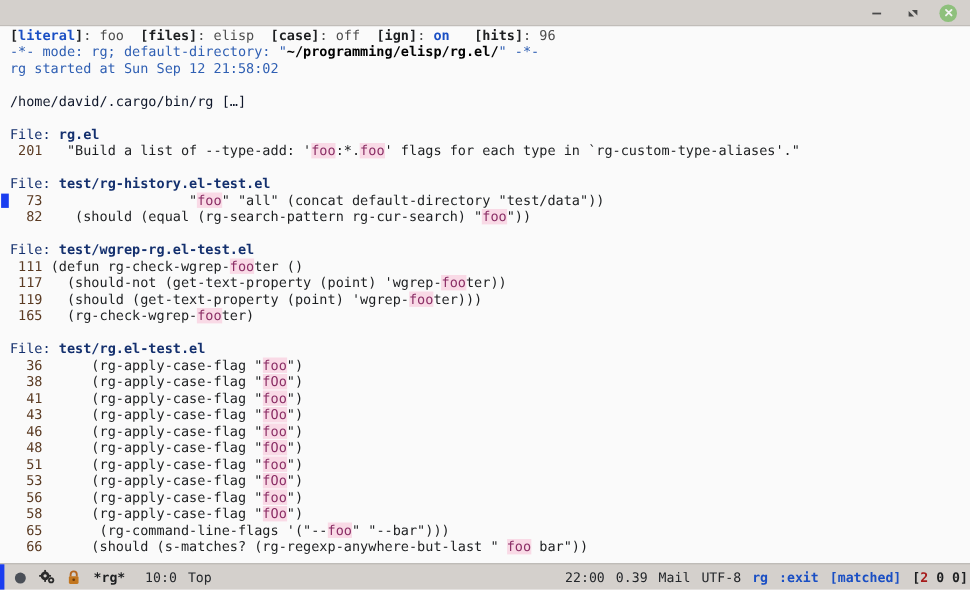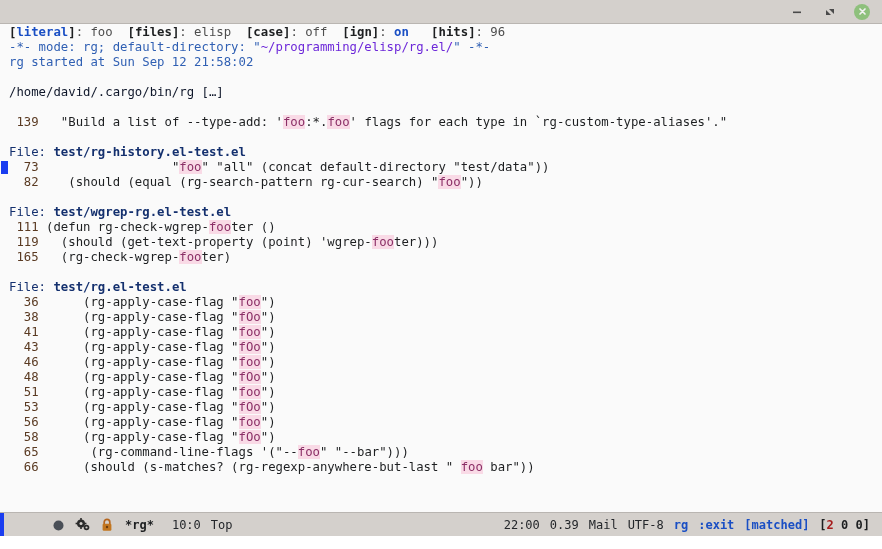--- a/index.html
+++ b/index.html
@@ -95,21 +95,21 @@
   }
   .line .txt { display: inline; }
 
   
   .hdr-key { color: #1a4fc4; font-weight: bold; }
   .hdr-val { color: #4d4d4d; }
   .hdr-val-on { color: #1a4fc4; font-weight: bold; }
   .hdr-brk { color: #1d1f21; font-weight: bold; }
 
   .meta { color: #2f5fb3; }
-  .meta-b { color: #6d28d9; font-weight: normal; margin-top: 12px; }
+  .meta-b { color: #000000; font-weight: bold; margin-top: 12px; }
   .cmd { color: #0f172a; }
 
   .file-label { color: #14306e; }
   .file-name { color: #14306e; font-weight: bold; }
 
   .lnum { color: #5a3a22; }
   .match {
     background: #f9dae6;
     color: #8b2f66;
   }
@@ -141,28 +141,27 @@
     width: 4px;
     height: 23px;
     background: #1a3df0;
     flex: 0 0 auto;
   }
   .ml-left {
     display: flex;
     align-items: flex-end;
     gap: 10px;
     padding-left: 8px;
-    margin-left: 40px;
   }
   .ml-right {
     margin-left: auto;
     display: flex;
     align-items: flex-end;
     gap: 10px;
-    padding-right: 12px;
+    padding-right: 2px;
     white-space: pre;
   }
   .ml-icon { display: flex; align-items: center; }
   .ml-buf { font-weight: bold; color: #1d1f21; margin-left: 2px; }
   .ml-pos { color: #23262a; margin-left: 8px; }
   .ml-blue { color: #1a4fc4; font-weight: bold; }
   .ml-red { color: #a61b1b; font-weight: bold; }
   .ml-plain { color: #23262a; }
   .ml-dark { color: #1d1f21; font-weight: bold; }
 
@@ -202,28 +201,30 @@
 
   <div class="buffer">
     <div class="fringe"></div>
     <div class="lines" id="lines">
         <div class="line"><span class="hdr-brk">[</span><span class="hdr-key">literal</span><span class="hdr-brk">]</span><span class="hdr-val">: foo  </span><span class="hdr-brk">[</span><span class="hdr-brk">files</span><span class="hdr-brk">]</span><span class="hdr-val">: elisp  </span><span class="hdr-brk">[</span><span class="hdr-brk">case</span><span class="hdr-brk">]</span><span class="hdr-val">: off  </span><span class="hdr-brk">[</span><span class="hdr-brk">ign</span><span class="hdr-brk">]</span><span class="hdr-val">: </span><span class="hdr-val-on">on</span><span class="hdr-val">   </span><span class="hdr-brk">[</span><span class="hdr-brk">hits</span><span class="hdr-brk">]</span><span class="hdr-val">: 96</span></div>
         <div class="line"><span class="meta">-*- mode: rg; default-directory: "</span><span class="meta-b">~/programming/elisp/rg.el/</span><span class="meta">" -*-</span></div>
         <div class="line"><span class="meta">rg started at Sun Sep 12 21:58:02</span></div>
         <div class="line"></div>
         <div class="line"><span class="cmd">/home/david/.cargo/bin/rg […]</span></div>
         <div class="line"></div>
-        <div class="line"><span class="lnum"> 139</span><span class="txt">   "Build a list of --type-add: '</span><span class="match">foo</span><span class="txt">:*.</span><span class="match">foo</span><span class="txt">' flags for each type in `rg-custom-type-aliases'."</span></div>
+        <div class="line"><span class="file-label">File: </span><span class="file-name">rg.el</span></div>
+        <div class="line"><span class="lnum"> 201</span><span class="txt">   "Build a list of --type-add: '</span><span class="match">foo</span><span class="txt">:*.</span><span class="match">foo</span><span class="txt">' flags for each type in `rg-custom-type-aliases'."</span></div>
         <div class="line"></div>
         <div class="line"><span class="file-label">File: </span><span class="file-name">test/rg-history.el-test.el</span></div>
         <div class="line"><div class="cursor-block"></div><span class="lnum">  73</span><span class="txt">                  "</span><span class="match">foo</span><span class="txt">" "all" (concat default-directory "test/data"))</span></div>
         <div class="line"><span class="lnum">  82</span><span class="txt">    (should (equal (rg-search-pattern rg-cur-search) "</span><span class="match">foo</span><span class="txt">"))</span></div>
         <div class="line"></div>
         <div class="line"><span class="file-label">File: </span><span class="file-name">test/wgrep-rg.el-test.el</span></div>
         <div class="line"><span class="lnum"> 111</span><span class="txt"> (defun rg-check-wgrep-</span><span class="match">foo</span><span class="txt">ter ()</span></div>
+        <div class="line"><span class="lnum"> 117</span><span class="txt">   (should-not (get-text-property (point) 'wgrep-</span><span class="match">foo</span><span class="txt">ter))</span></div>
         <div class="line"><span class="lnum"> 119</span><span class="txt">   (should (get-text-property (point) 'wgrep-</span><span class="match">foo</span><span class="txt">ter)))</span></div>
         <div class="line"><span class="lnum"> 165</span><span class="txt">   (rg-check-wgrep-</span><span class="match">foo</span><span class="txt">ter)</span></div>
         <div class="line"></div>
         <div class="line"><span class="file-label">File: </span><span class="file-name">test/rg.el-test.el</span></div>
         <div class="line"><span class="lnum">  36</span><span class="txt">      (rg-apply-case-flag "</span><span class="match">foo</span><span class="txt">")</span></div>
         <div class="line"><span class="lnum">  38</span><span class="txt">      (rg-apply-case-flag "</span><span class="match">fOo</span><span class="txt">")</span></div>
         <div class="line"><span class="lnum">  41</span><span class="txt">      (rg-apply-case-flag "</span><span class="match">foo</span><span class="txt">")</span></div>
         <div class="line"><span class="lnum">  43</span><span class="txt">      (rg-apply-case-flag "</span><span class="match">fOo</span><span class="txt">")</span></div>
         <div class="line"><span class="lnum">  46</span><span class="txt">      (rg-apply-case-flag "</span><span class="match">foo</span><span class="txt">")</span></div>
         <div class="line"><span class="lnum">  48</span><span class="txt">      (rg-apply-case-flag "</span><span class="match">fOo</span><span class="txt">")</span></div>

